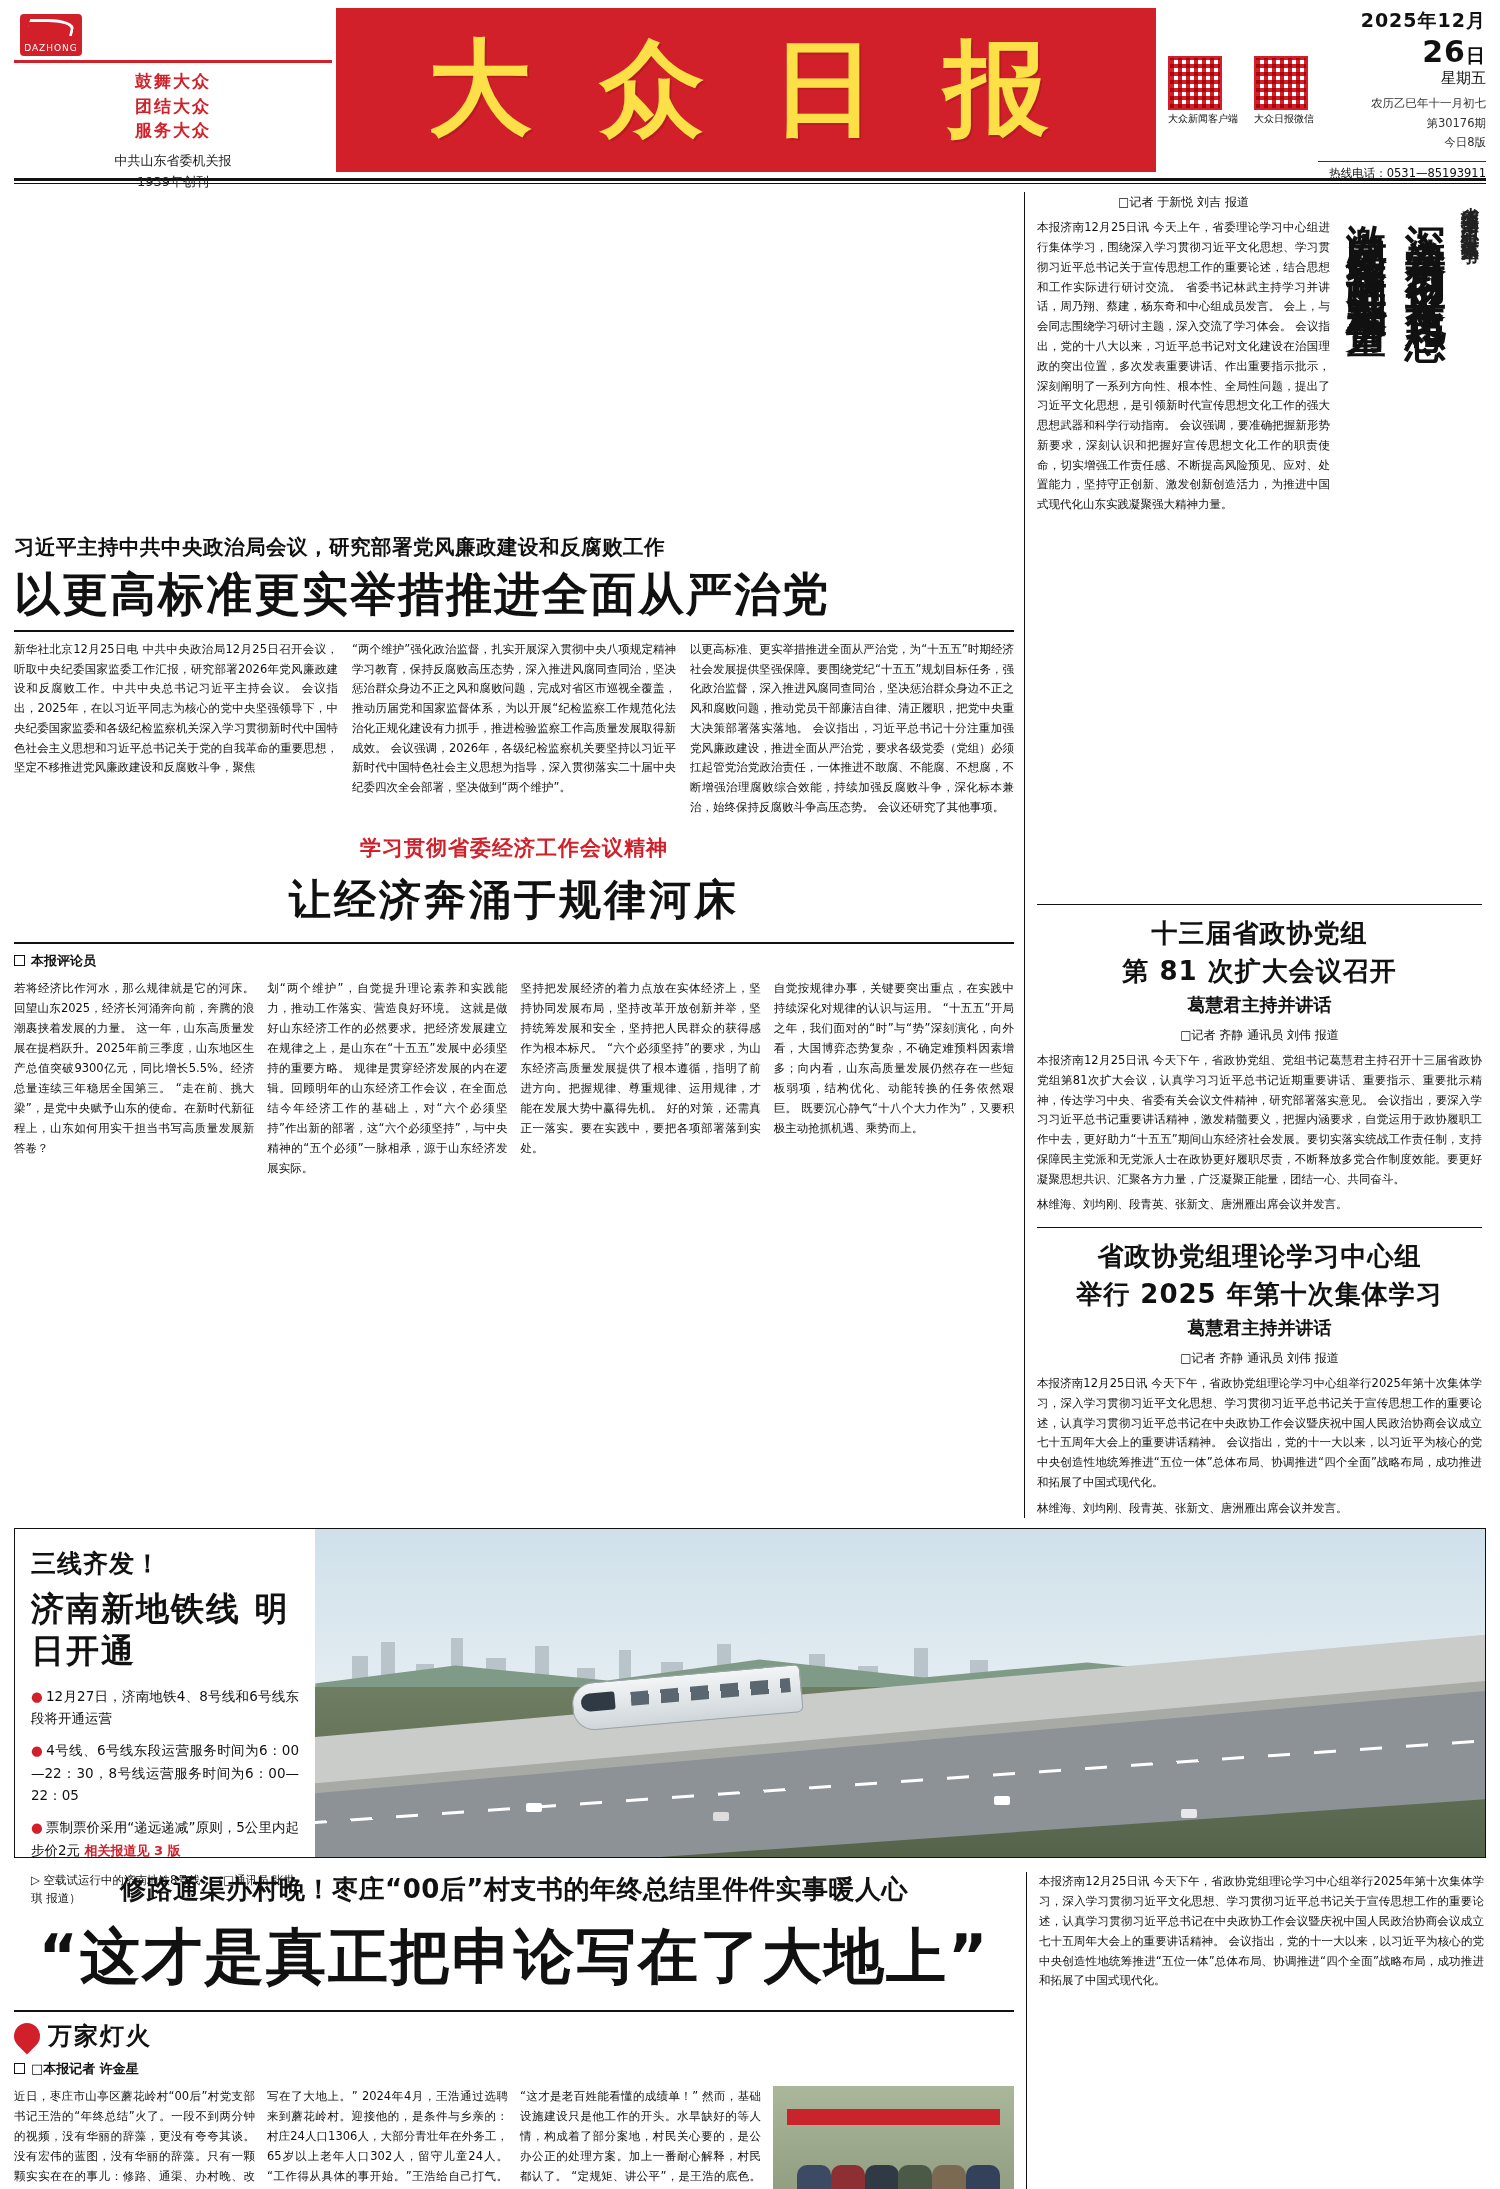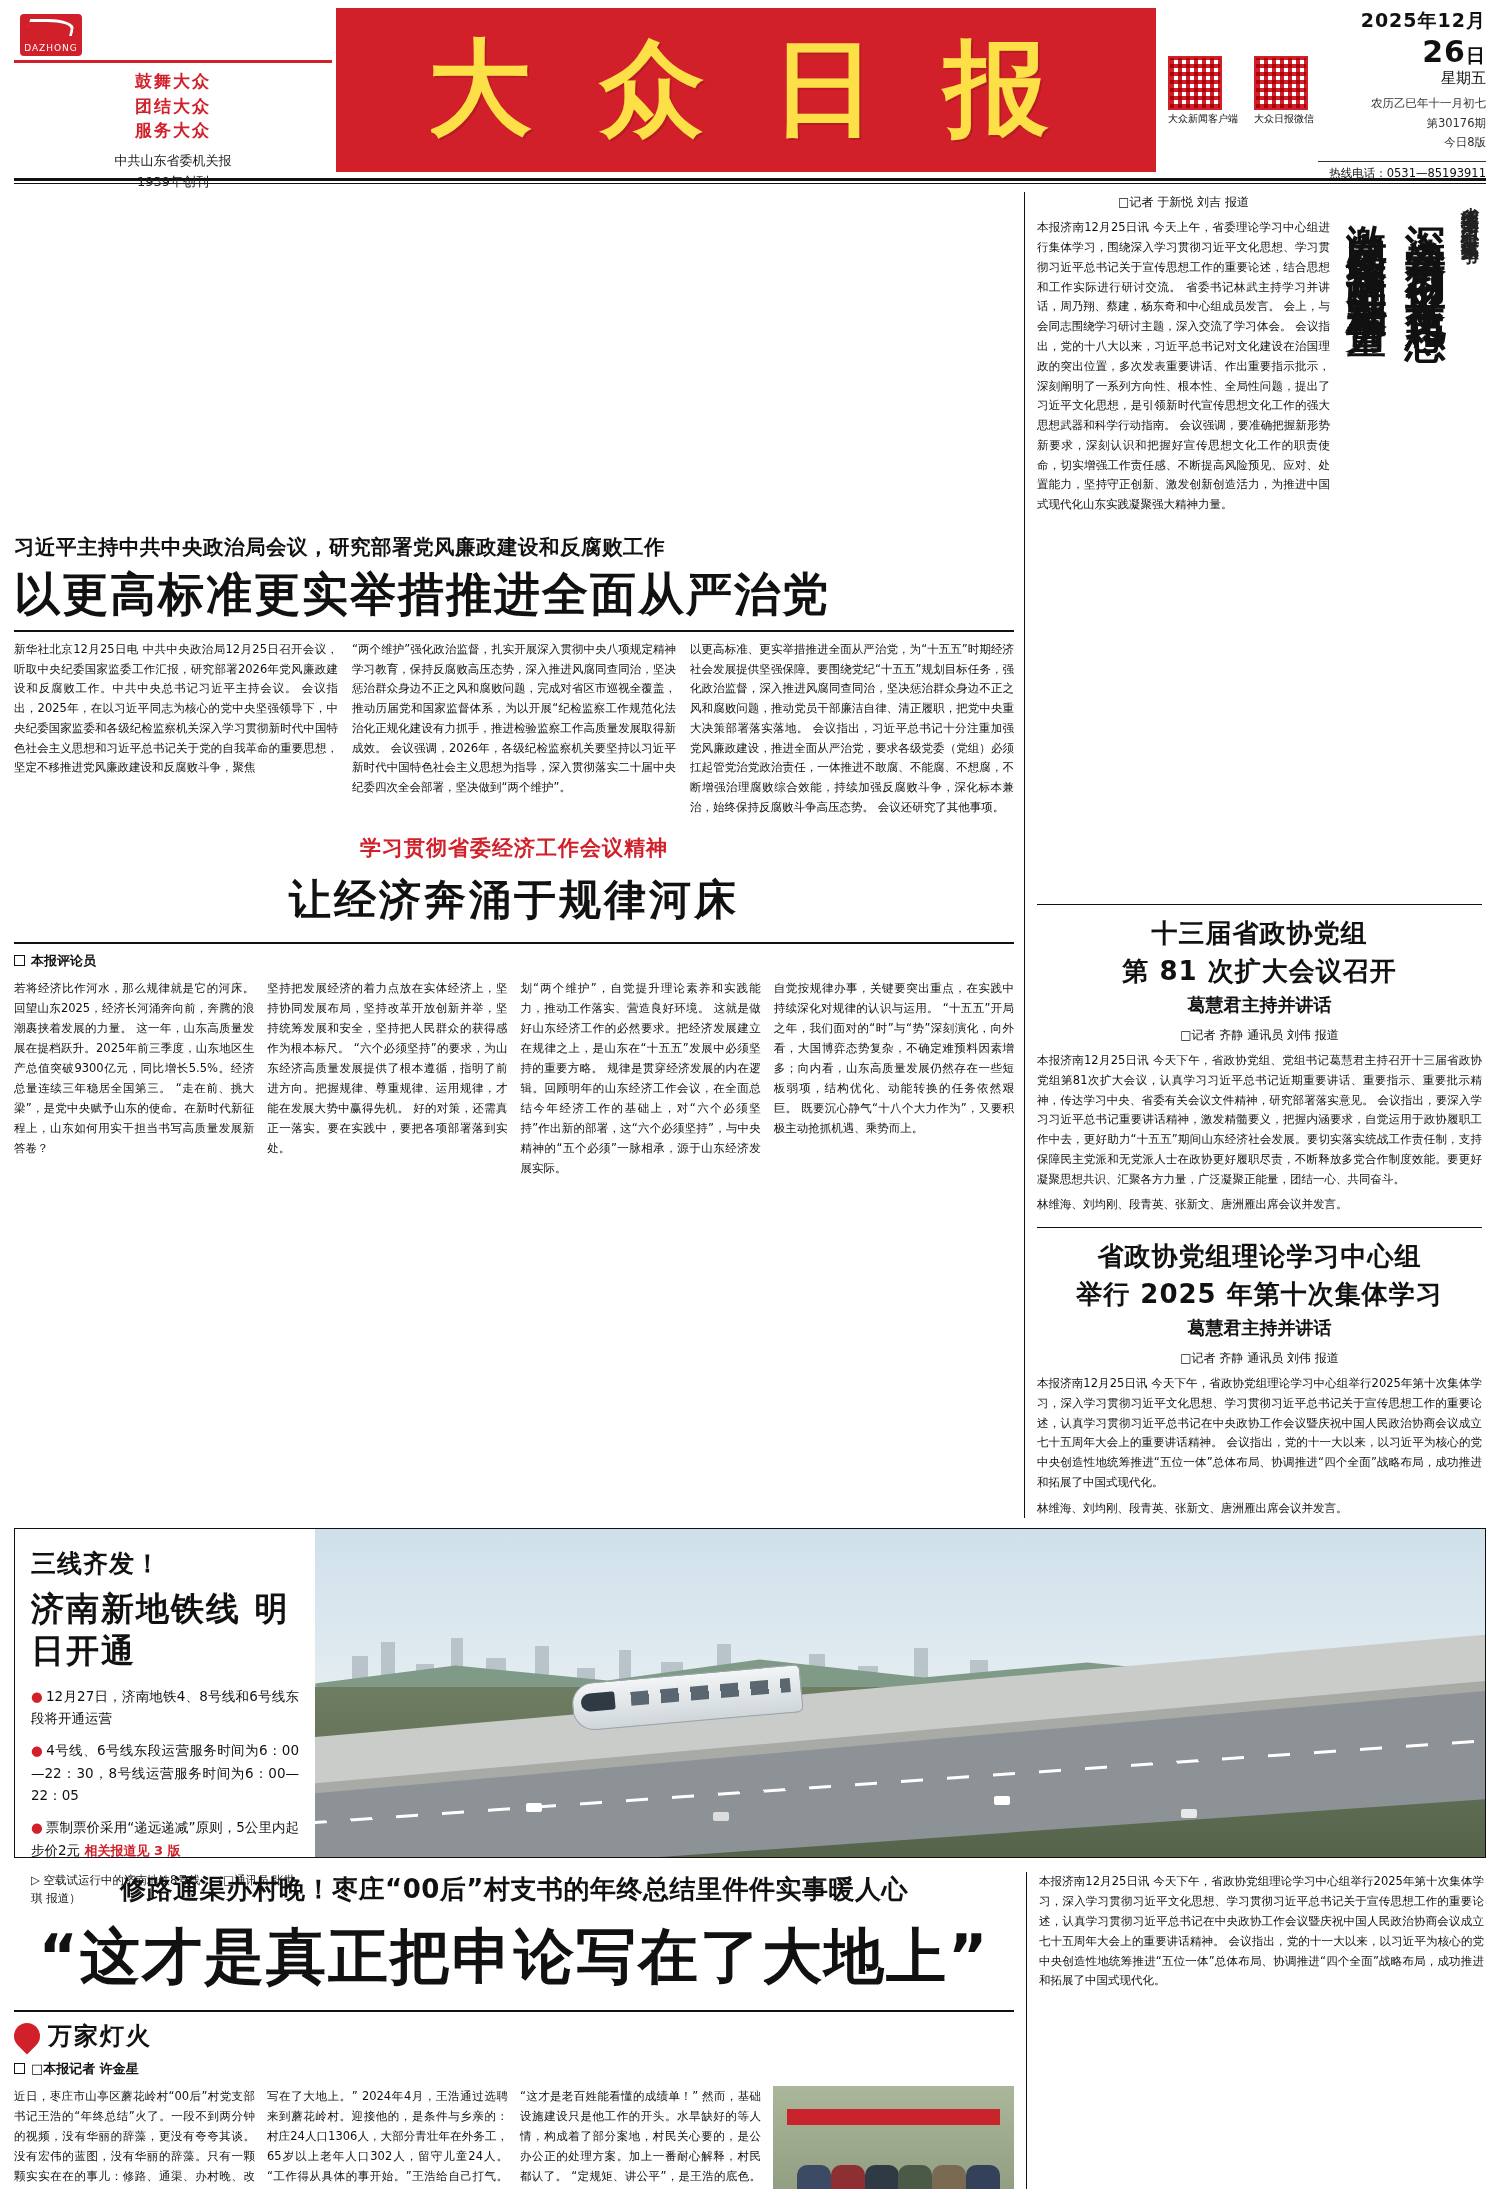--- a/index.html
+++ b/index.html
@@ -228,30 +228,30 @@
         <span class="sq"></span><span>本报评论员</span>
       </div>
       <div class="cols4">
         <div>若将经济比作河水，那么规律就是它的河床。
 
 回望山东2025，经济长河涌奔向前，奔腾的浪潮裹挟着发展的力量。
 
 这一年，山东高质量发展在提档跃升。2025年前三季度，山东地区生产总值突破9300亿元，同比增长5.5%。经济总量连续三年稳居全国第三。
 
 “走在前、挑大梁”，是党中央赋予山东的使命。在新时代新征程上，山东如何用实干担当书写高质量发展新答卷？</div>
+        <div>划“两个维护”，自觉提升理论素养和实践能力，推动工作落实、营造良好环境。
+
+这就是做好山东经济工作的必然要求。把经济发展建立在规律之上，是山东在“十五五”发展中必须坚持的重要方略。
+
+规律是贯穿经济发展的内在逻辑。回顾明年的山东经济工作会议，在全面总结今年经济工作的基础上，对“六个必须坚持”作出新的部署，这“六个必须坚持”，与中央精神的“五个必须”一脉相承，源于山东经济发展实际。</div>
         <div>坚持把发展经济的着力点放在实体经济上，坚持协同发展布局，坚持改革开放创新并举，坚持统筹发展和安全，坚持把人民群众的获得感作为根本标尺。
 
 “六个必须坚持”的要求，为山东经济高质量发展提供了根本遵循，指明了前进方向。把握规律、尊重规律、运用规律，才能在发展大势中赢得先机。
 
 好的对策，还需真正一落实。要在实践中，要把各项部署落到实处。</div>
-        <div>划“两个维护”，自觉提升理论素养和实践能力，推动工作落实、营造良好环境。
-
-这就是做好山东经济工作的必然要求。把经济发展建立在规律之上，是山东在“十五五”发展中必须坚持的重要方略。
-
-规律是贯穿经济发展的内在逻辑。回顾明年的山东经济工作会议，在全面总结今年经济工作的基础上，对“六个必须坚持”作出新的部署，这“六个必须坚持”，与中央精神的“五个必须”一脉相承，源于山东经济发展实际。</div>
         <div>自觉按规律办事，关键要突出重点，在实践中持续深化对规律的认识与运用。
 
 “十五五”开局之年，我们面对的“时”与“势”深刻演化，向外看，大国博弈态势复杂，不确定难预料因素增多；向内看，山东高质量发展仍然存在一些短板弱项，结构优化、动能转换的任务依然艰巨。
 
 既要沉心静气“十八个大力作为”，又要积极主动抢抓机遇、乘势而上。</div>
       </div>
     </div>
 
     <div class="top-right">
       <div class="vert-head">

